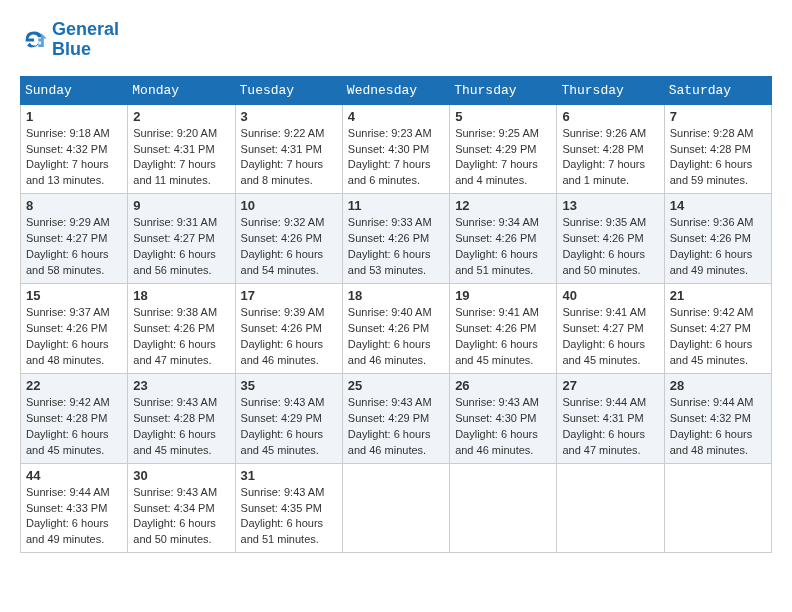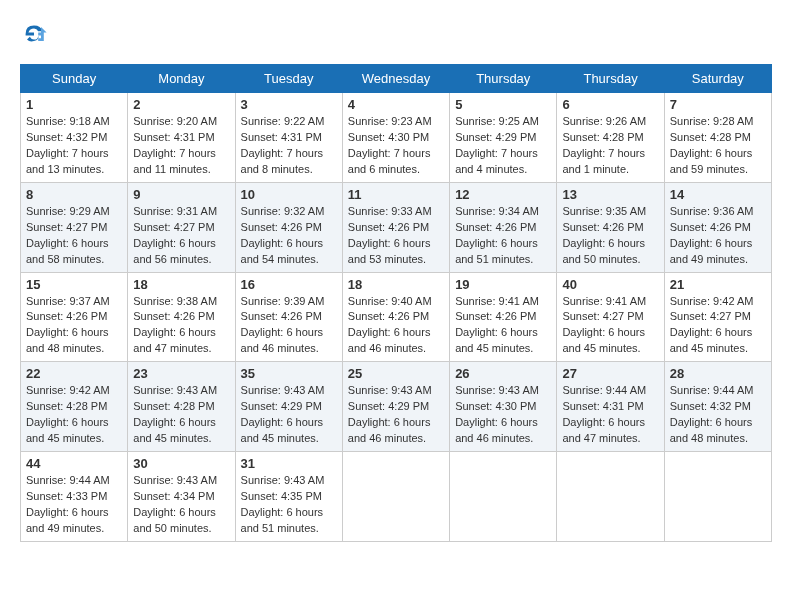--- a/index.html
+++ b/index.html
@@ -48,24 +48,25 @@
     }
     .calendar-table {
       width: 100%;
       border-collapse: collapse;
       font-size: 11px;
     }
     .calendar-table th {
       background-color: #1a6fb5;
       color: white;
       padding: 6px 4px;
-      text-align: center;
+      text-align: left;
       font-size: 13px;
       font-weight: normal;
       border: 1px solid #1a6fb5;
+      font-family: Liberation Mono, monospace;
     }
     .calendar-table td {
       border: 1px solid #ccc;
       vertical-align: top;
       padding: 4px 5px;
       width: calc(100% / 7);
       min-height: 80px;
       background: #fff;
     }
     .calendar-table tr:nth-child(even) td {
@@ -91,20 +92,24 @@
 </head>
 <body>
 
 <div class="header">
   <div class="logo">
     <svg class="logo-icon" viewBox="0 0 40 40" xmlns="http://www.w3.org/2000/svg">
       <path d="M8 20 Q8 8 20 8 Q30 8 32 16 L26 16 Q24 12 20 12 Q14 12 12 18 L20 18 L20 22 L8 22 Z" fill="#1a6fb5"></path>
       <path d="M26 22 Q28 28 20 30 Q14 32 10 28 L14 24 Q16 28 20 28 Q26 28 26 22 Z" fill="#1a6fb5"></path>
       <polygon points="30,10 38,18 34,18 34,30 26,30 26,26 30,26 30,22 26,22 26,18 30,18" fill="#5ba3e0"></polygon>
     </svg>
+    <div>
+      <div class="logo-text"><span>General</span></div>
+      <div class="logo-text"><span>Blue</span></div>
+    </div>
   </div>
   <div class="title-block">
     <div class="month-title"></div>
     <div class="location-title"></div>
   </div>
 </div>
 
 <table class="calendar-table">
   <thead>
     <tr id="dow-row">
@@ -181,21 +186,21 @@
       <tr>
         <td>
         <span class="day-number">15</span>
         <span class="day-detail">Sunrise: 9:37 AM<br>Sunset: 4:26 PM<br>Daylight: 6 hours and 48 minutes.</span>
       </td>
         <td>
         <span class="day-number">18</span>
         <span class="day-detail">Sunrise: 9:38 AM<br>Sunset: 4:26 PM<br>Daylight: 6 hours and 47 minutes.</span>
       </td>
         <td>
-        <span class="day-number">16</span>
+        <span class="day-number">17</span>
         <span class="day-detail">Sunrise: 9:39 AM<br>Sunset: 4:26 PM<br>Daylight: 6 hours and 46 minutes.</span>
       </td>
         <td>
         <span class="day-number">18</span>
         <span class="day-detail">Sunrise: 9:40 AM<br>Sunset: 4:26 PM<br>Daylight: 6 hours and 46 minutes.</span>
       </td>
         <td>
         <span class="day-number">19</span>
         <span class="day-detail">Sunrise: 9:41 AM<br>Sunset: 4:26 PM<br>Daylight: 6 hours and 45 minutes.</span>
       </td>

